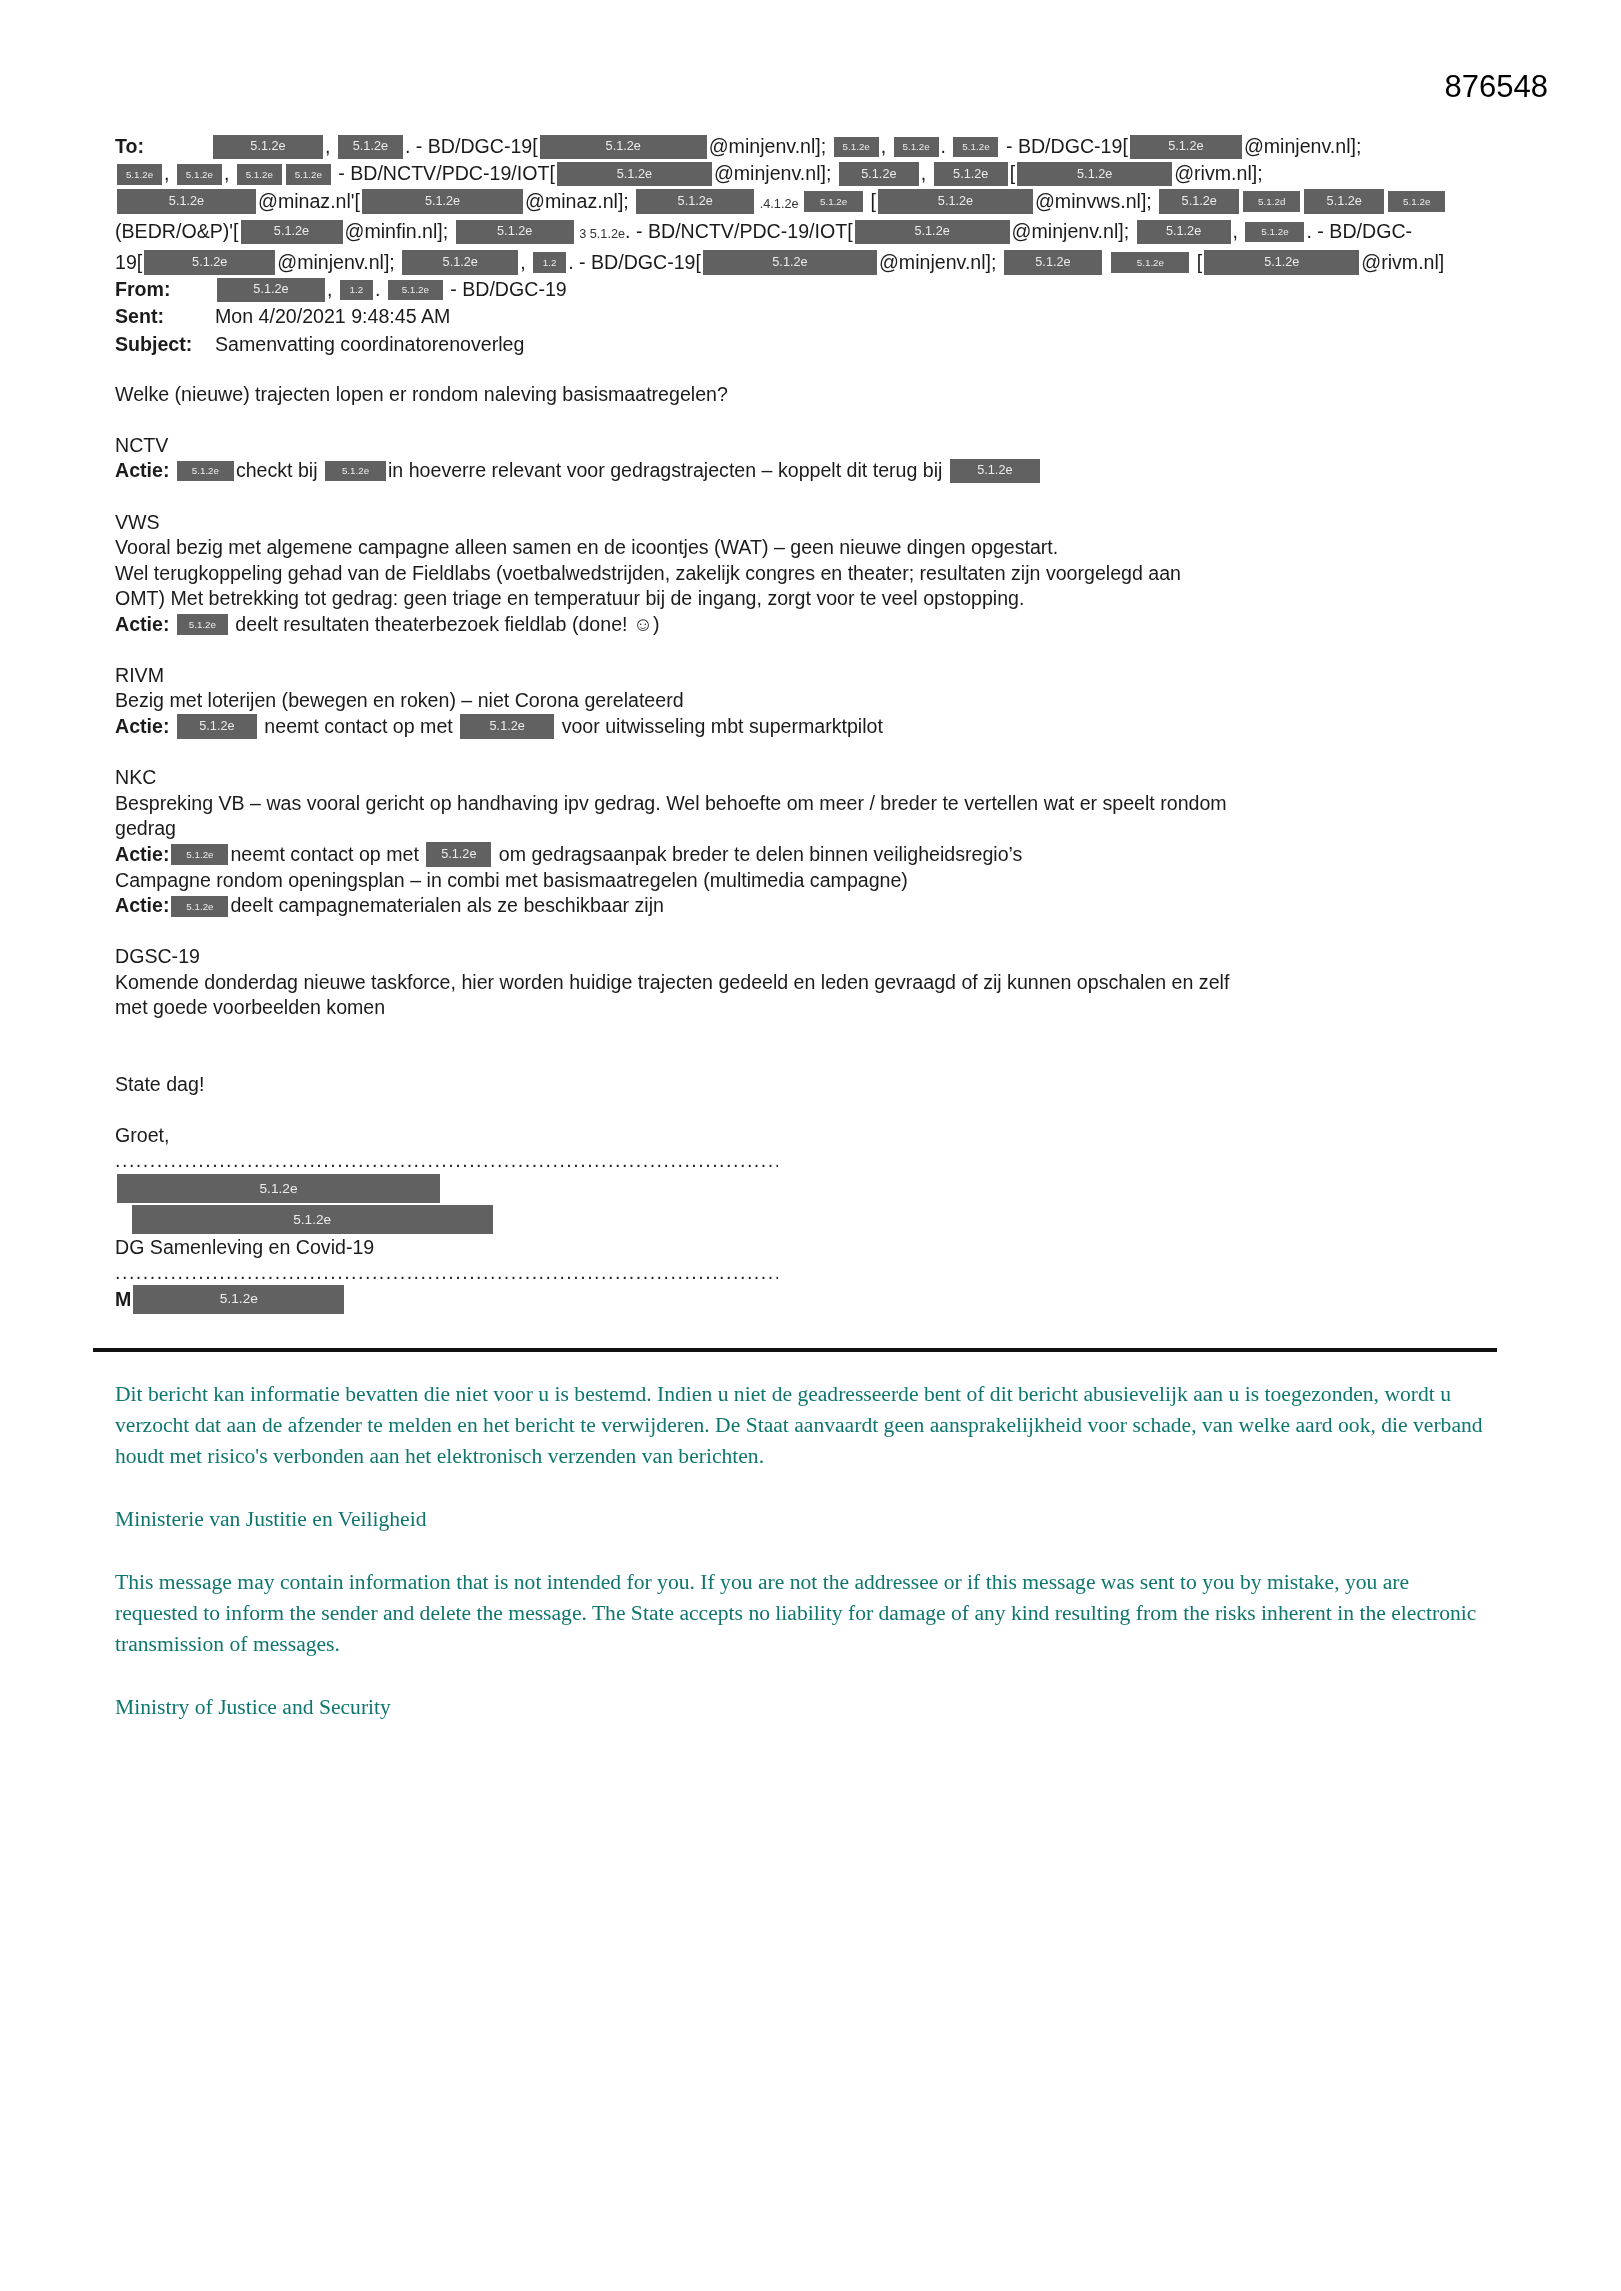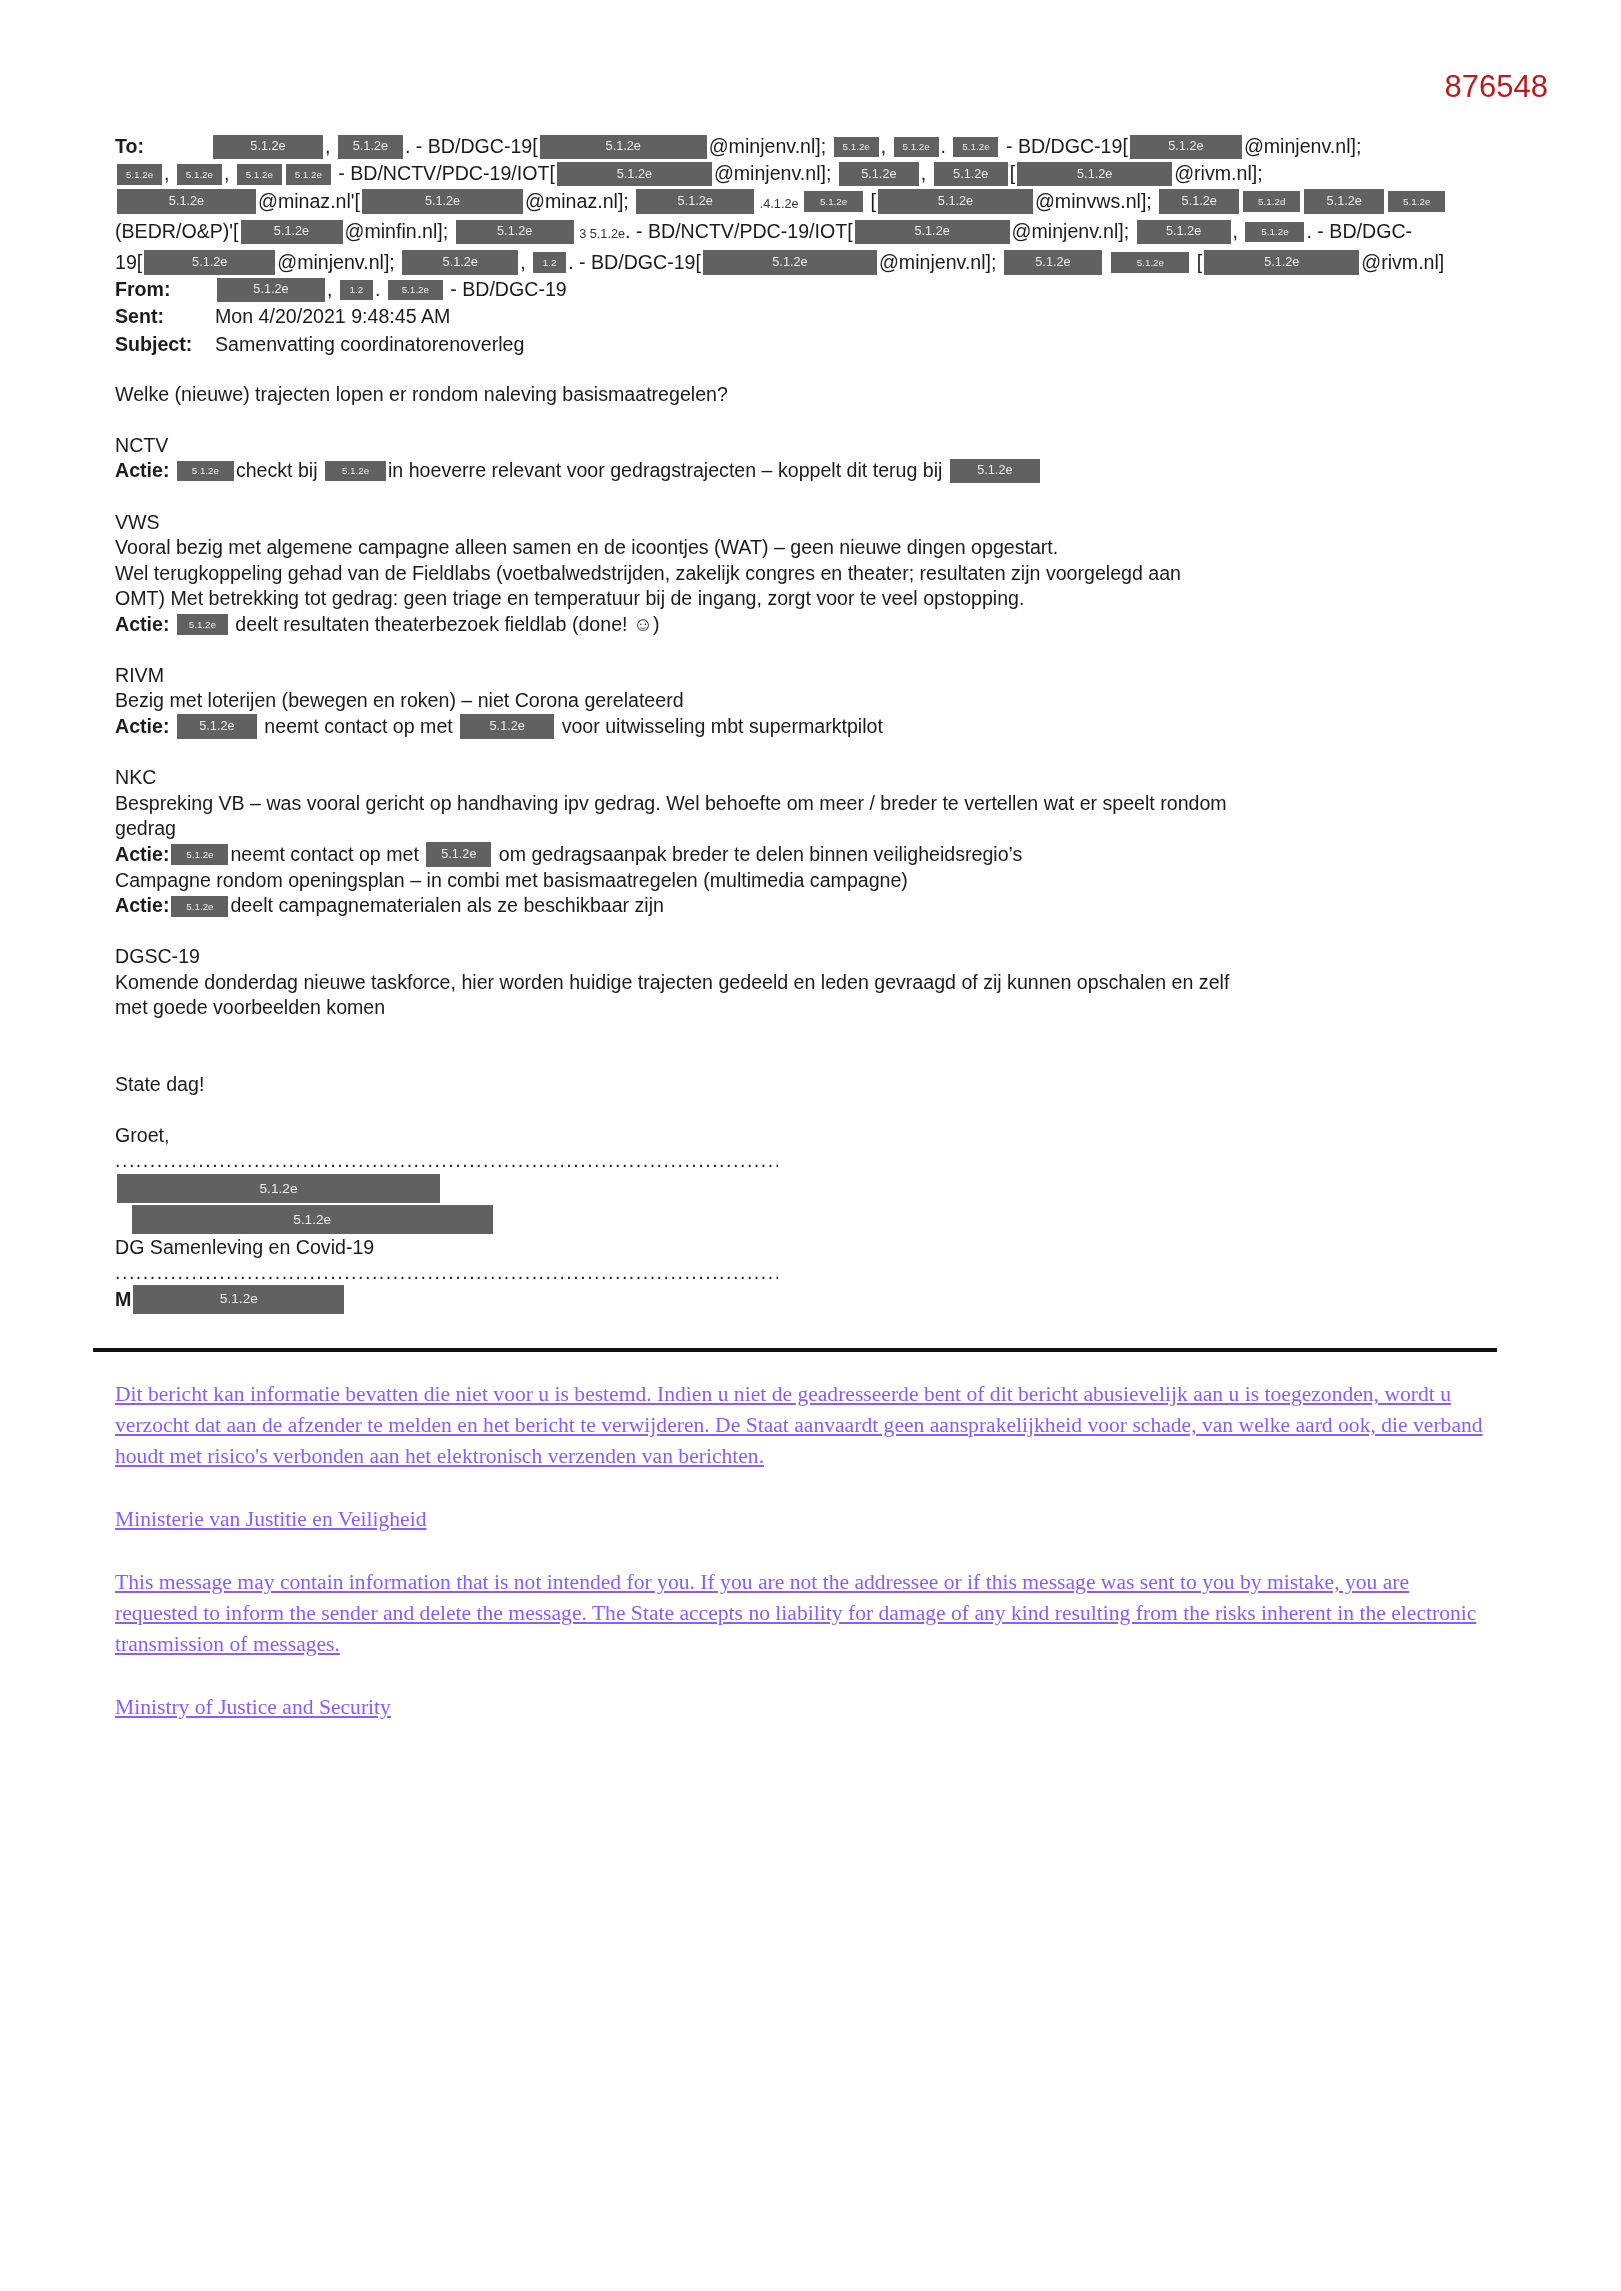--- a/index.html
+++ b/index.html
@@ -9,21 +9,21 @@
     width:1621px; height:2292px;
     background:#ffffff;
     font-family:"Liberation Sans","DejaVu Sans",sans-serif;
     font-size:19.6px;
     color:#1b1b1b;
     overflow:hidden;
   }
   .content { padding:0 108px 0 115px; }
   .doc-number {
     position:absolute; top:69px; right:73px;
-    font-size:31px; color:#b91c1c;
+    font-size:31px; color:#000000;
   }
   .email-header { margin-top:133px; }
   .email-header .line { line-height:27.4px; white-space:nowrap; overflow:hidden; }
   .email-body { margin-top:23.5px; }
   .email-body .line { line-height:25.5px; }
   .line.bar { line-height:29px; }
   .line.dots {
     width:663px; overflow:hidden; white-space:nowrap;
     letter-spacing:1.5px; color:#222;
   }
@@ -35,21 +35,21 @@
     height:24.5px; font-size:12.7px;
     vertical-align:middle; position:relative; top:-1px;
     margin:0 2px; overflow:hidden; flex:none;
   }
   .redact.sm { height:20.6px; font-size:9.8px; }
   .redact.lg { height:29px; font-size:13.7px; }
   .divider { width:1404px; height:3.9px; background:#101010; margin:33px 0 0 -21.6px; }
   .footer {
     margin-top:27.4px; width:1368px;
     font-family:"Liberation Serif","DejaVu Serif",serif;
-    font-size:21.6px; line-height:31px; color:#8b5cf6;text-decoration:underline;
+    font-size:21.6px; line-height:31px; color:#0f766e;
   }
   .footer p { margin:0; }
   .footer p + p { margin-top:32px; }
 </style>
 </head>
 <body>
 
 <div class="page">
   <div class="doc-number">876548</div>
   <div class="content">

